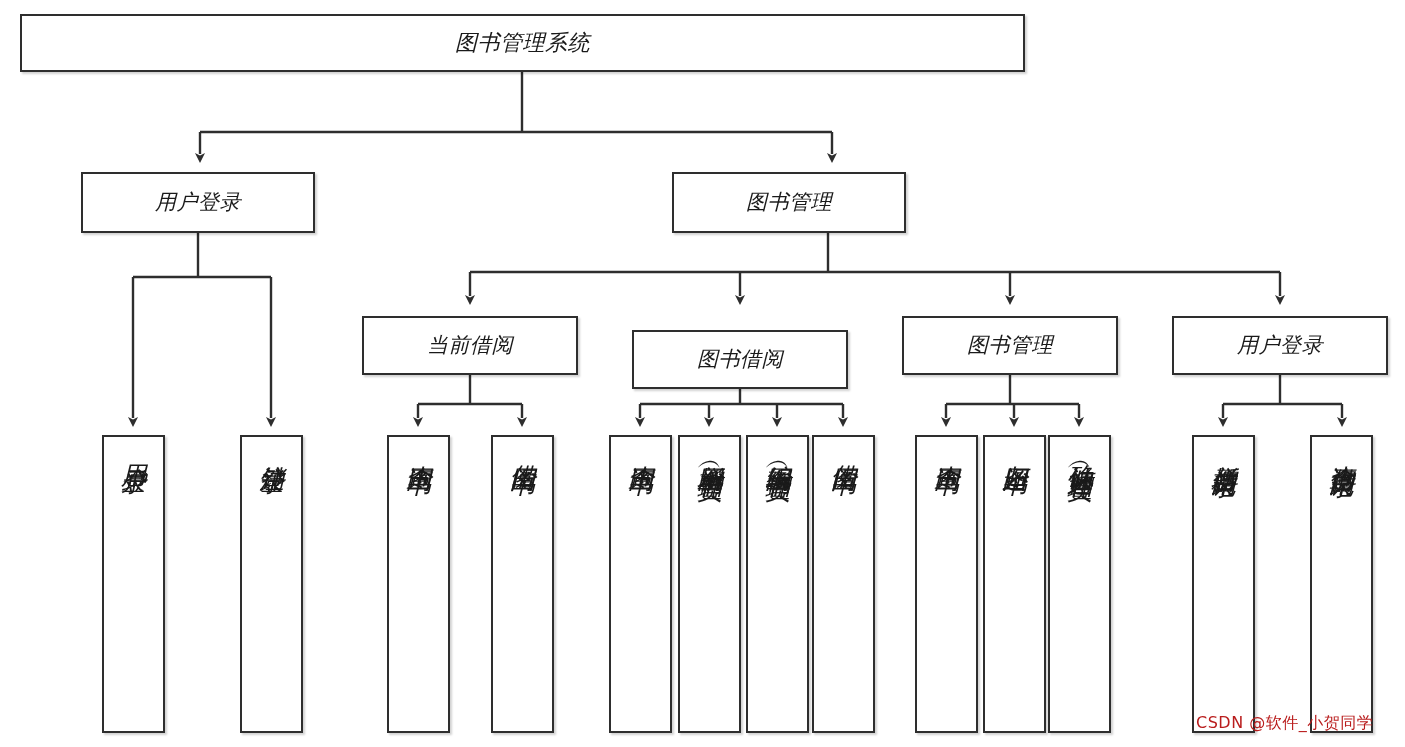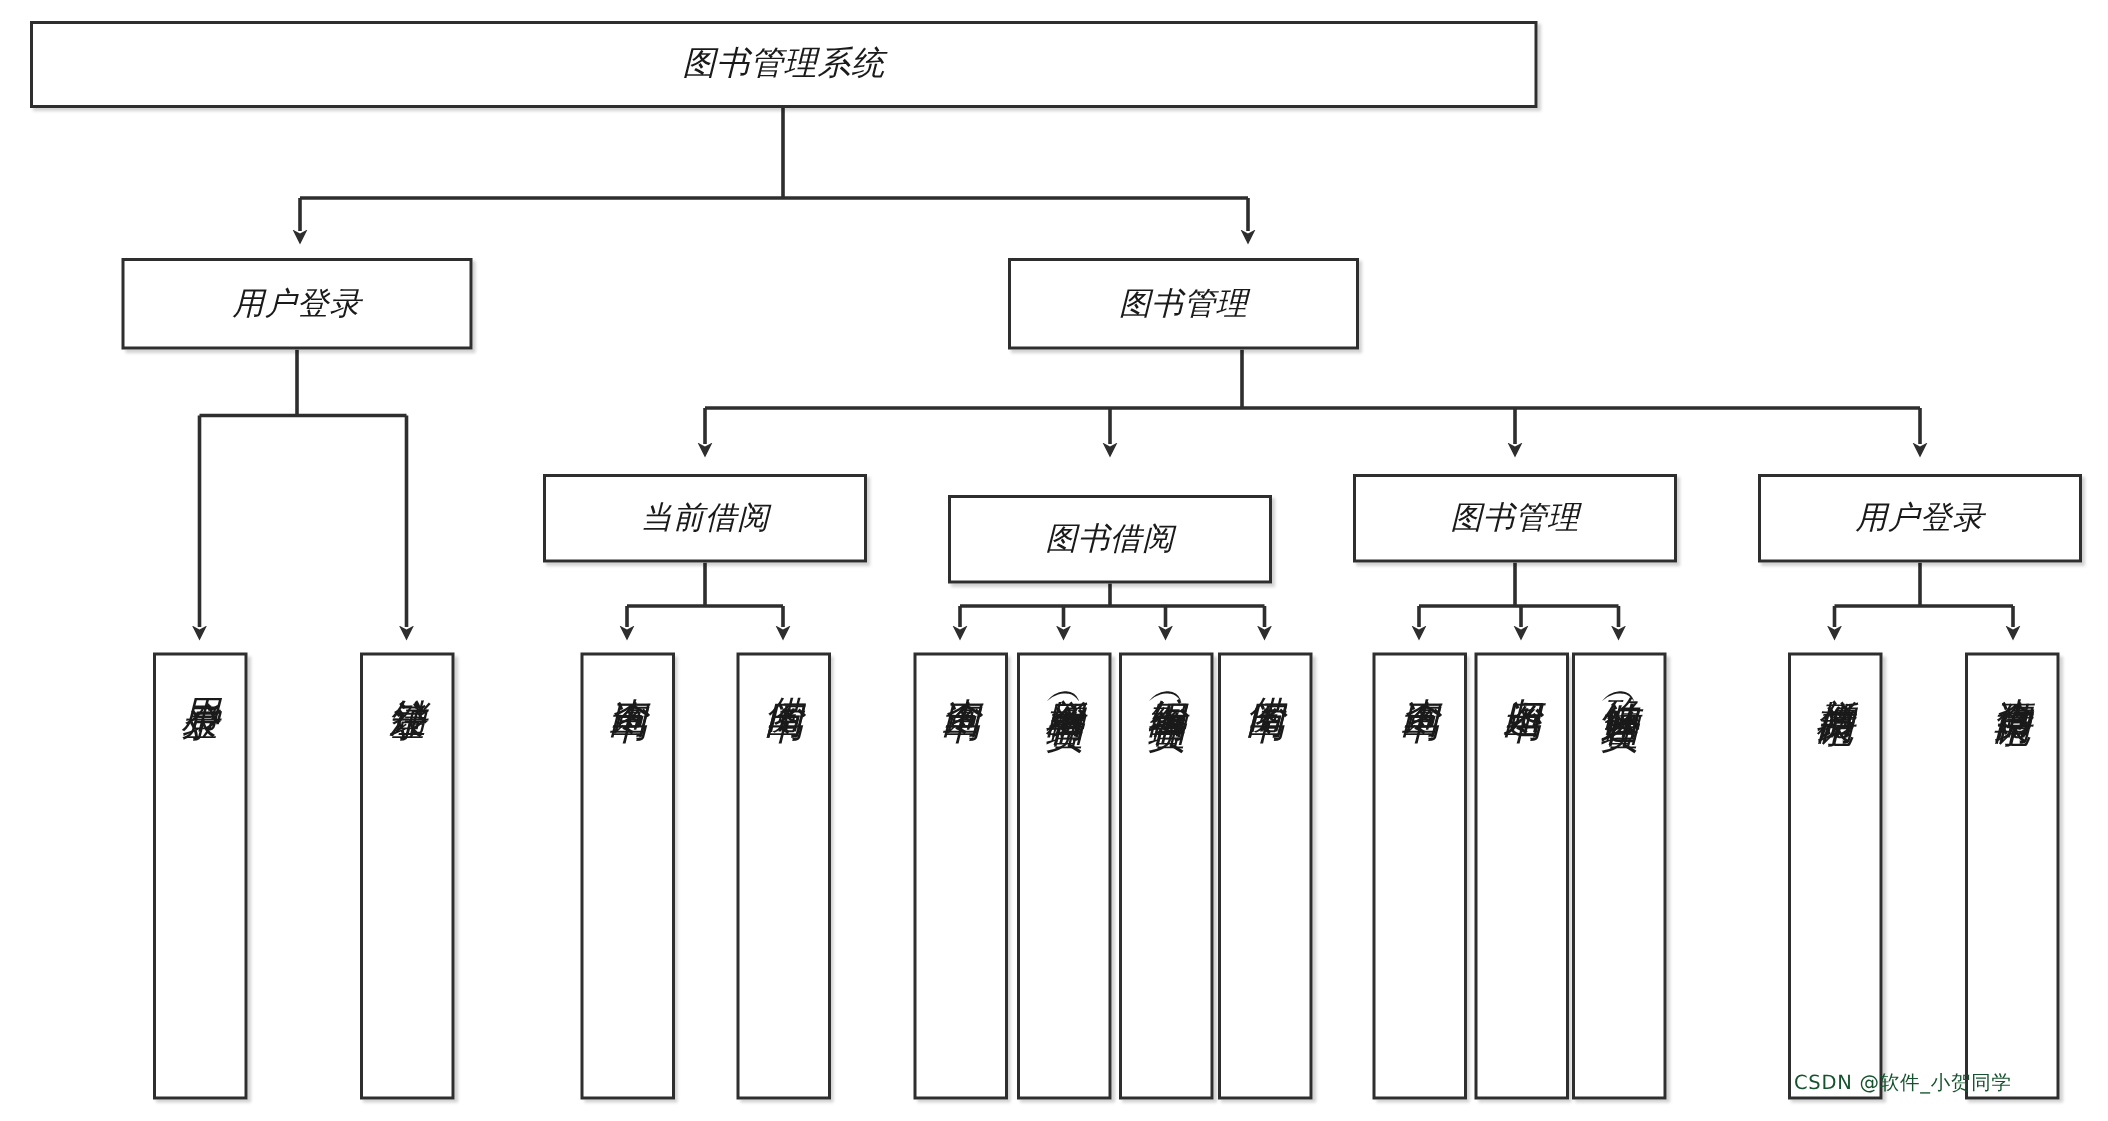--- a/index.html
+++ b/index.html
@@ -63,22 +63,22 @@
   .node.v .label {
     writing-mode: vertical-rl;
     text-orientation: upright;
     font-size: 25px;
     line-height: 1.0;
     letter-spacing: 2px;
     white-space: nowrap;
   }
   .watermark {
     position: absolute;
-    color: #14532d;
-    font-size: 13px;
+    color: #b91c1c;
+    font-size: 16px;
     white-space: nowrap;
     letter-spacing: 0.5px;
   }
 </style>
 </head>
 <body>
 
 <div id="canvas">
 
   <svg id="edges" viewBox="0 0 1405 747">

